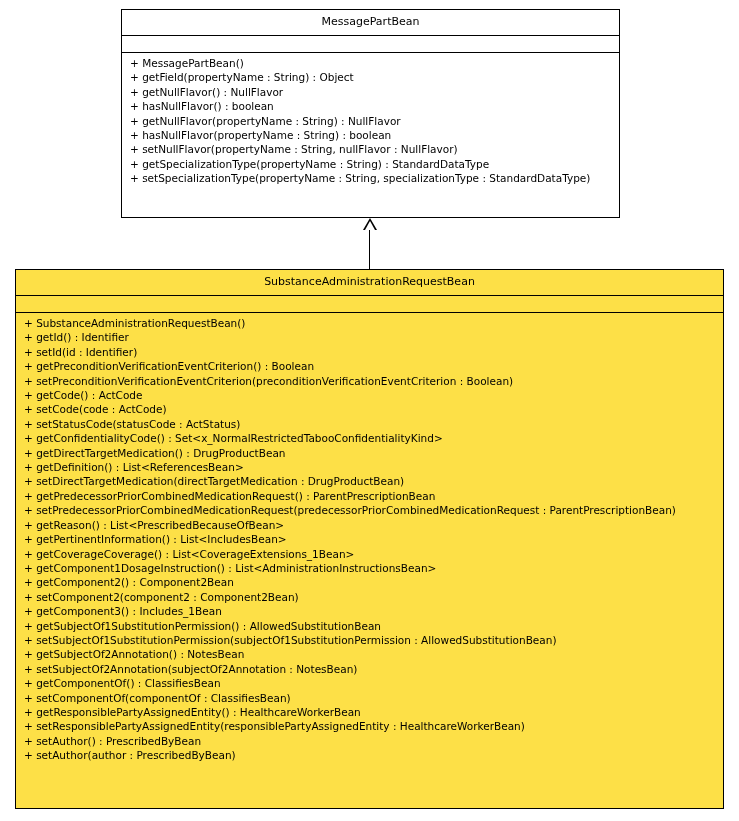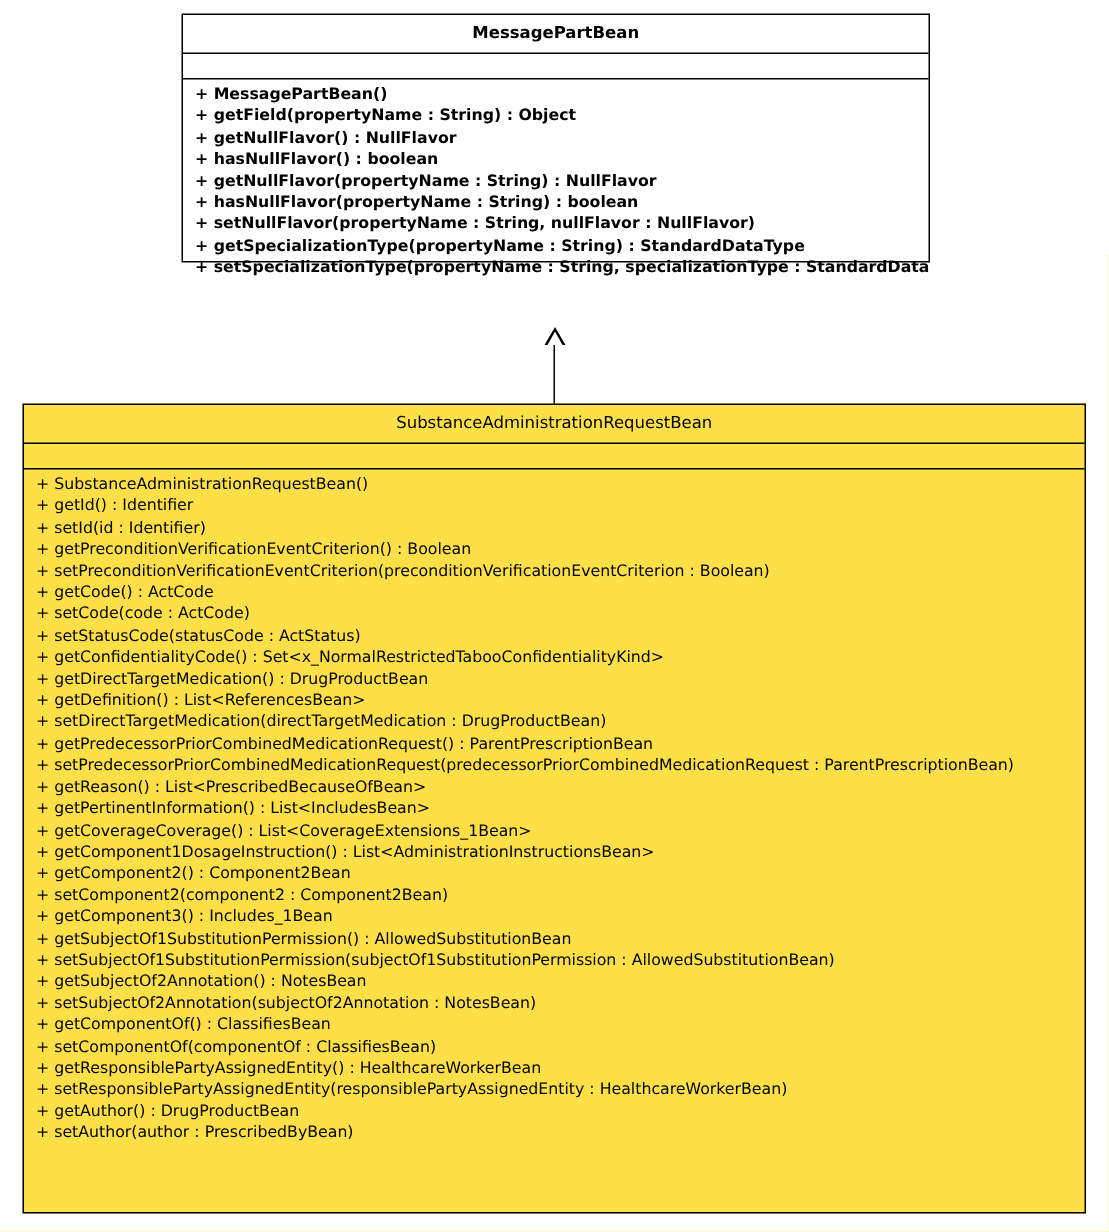--- a/index.html
+++ b/index.html
@@ -98,21 +98,21 @@
     border-bottom: 9px solid #ffffff;
     left: 2px;
     top: 3px;
   }
 </style>
 </head>
 <body>
 
 <div class="diagram-canvas">
 
-  <div class="uml-class" id="superclass-box" style="left: 121px; top: 9px; width: 499px; height: 166px; background: rgb(255, 255, 255); font-weight: bold;">
+  <div class="uml-class" id="superclass-box" style="left: 121px; top: 9px; width: 499px; height: 209px; background: rgb(255, 255, 255);">
     <div class="class-name-compartment">MessagePartBean</div>
     <div class="class-attributes-compartment"></div>
     <div class="class-operations-compartment" id="superclass-ops">
         <div class="member-line">+ MessagePartBean()</div>
         <div class="member-line">+ getField(propertyName : String) : Object</div>
         <div class="member-line">+ getNullFlavor() : NullFlavor</div>
         <div class="member-line">+ hasNullFlavor() : boolean</div>
         <div class="member-line">+ getNullFlavor(propertyName : String) : NullFlavor</div>
         <div class="member-line">+ hasNullFlavor(propertyName : String) : boolean</div>
         <div class="member-line">+ setNullFlavor(propertyName : String, nullFlavor : NullFlavor)</div>
@@ -153,18 +153,18 @@
         <div class="member-line">+ setComponent2(component2 : Component2Bean)</div>
         <div class="member-line">+ getComponent3() : Includes_1Bean</div>
         <div class="member-line">+ getSubjectOf1SubstitutionPermission() : AllowedSubstitutionBean</div>
         <div class="member-line">+ setSubjectOf1SubstitutionPermission(subjectOf1SubstitutionPermission : AllowedSubstitutionBean)</div>
         <div class="member-line">+ getSubjectOf2Annotation() : NotesBean</div>
         <div class="member-line">+ setSubjectOf2Annotation(subjectOf2Annotation : NotesBean)</div>
         <div class="member-line">+ getComponentOf() : ClassifiesBean</div>
         <div class="member-line">+ setComponentOf(componentOf : ClassifiesBean)</div>
         <div class="member-line">+ getResponsiblePartyAssignedEntity() : HealthcareWorkerBean</div>
         <div class="member-line">+ setResponsiblePartyAssignedEntity(responsiblePartyAssignedEntity : HealthcareWorkerBean)</div>
-        <div class="member-line">+ getAuthor() : DrugProductBean</div>
+        <div class="member-line">+ setAuthor() : PrescribedByBean</div>
         <div class="member-line">+ setAuthor(author : PrescribedByBean)</div>
       </div>
   </div>
 
 </div>
 
 </body></html>

